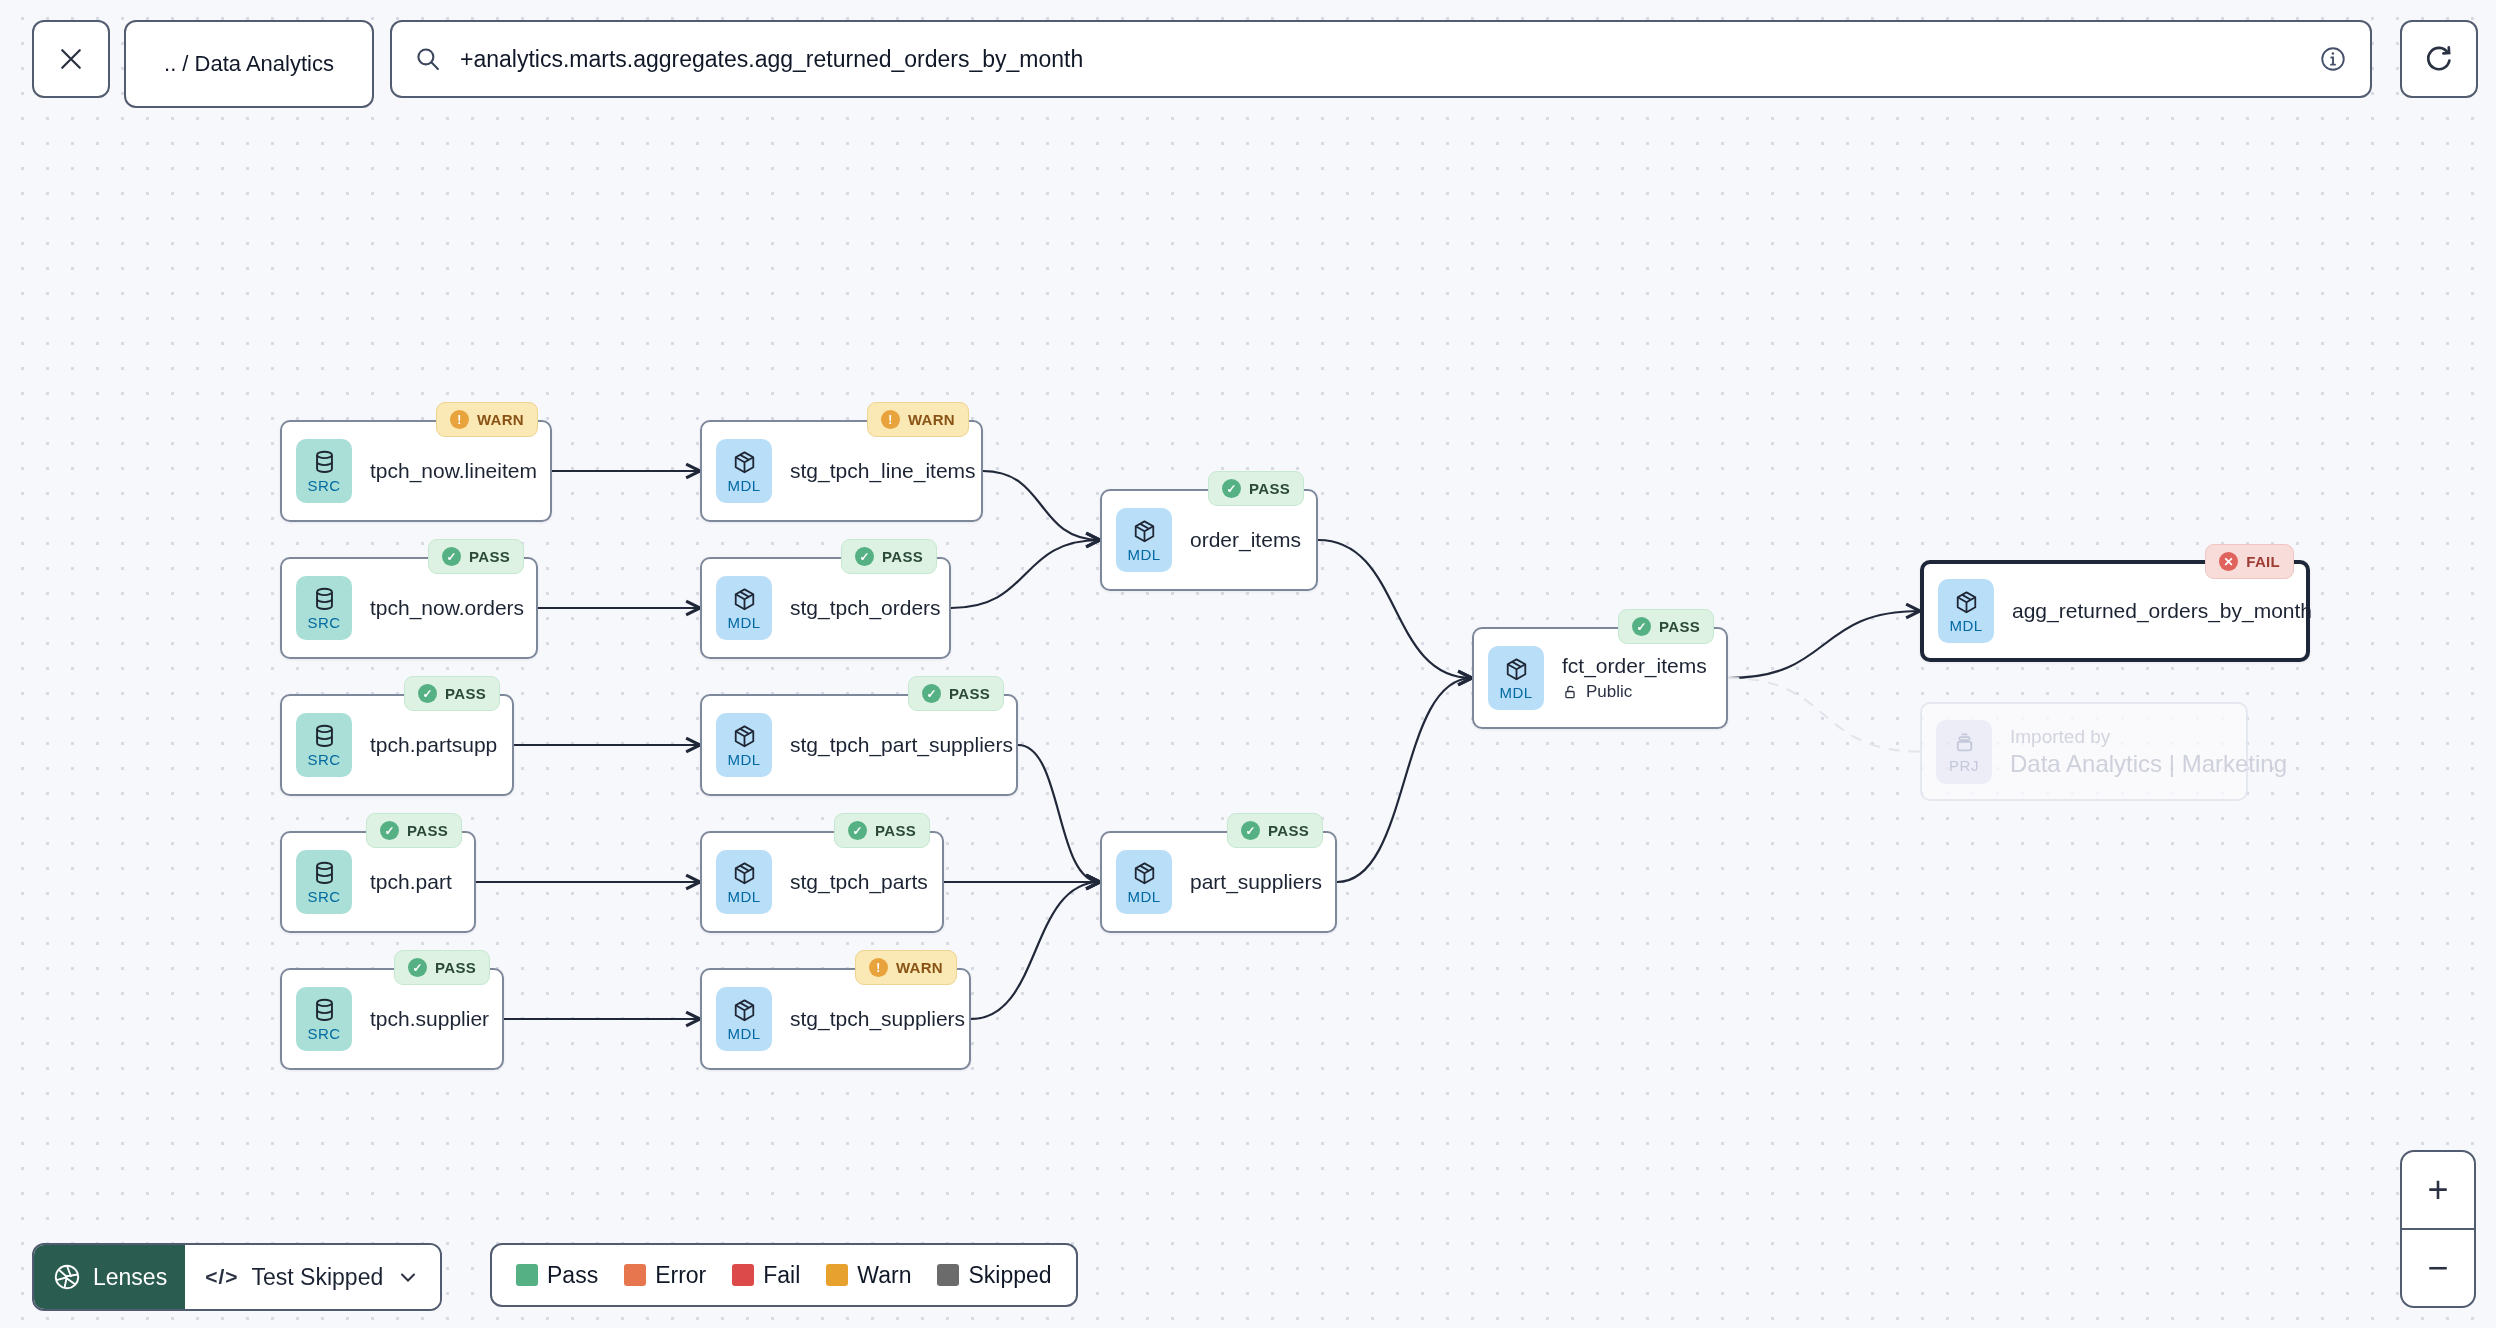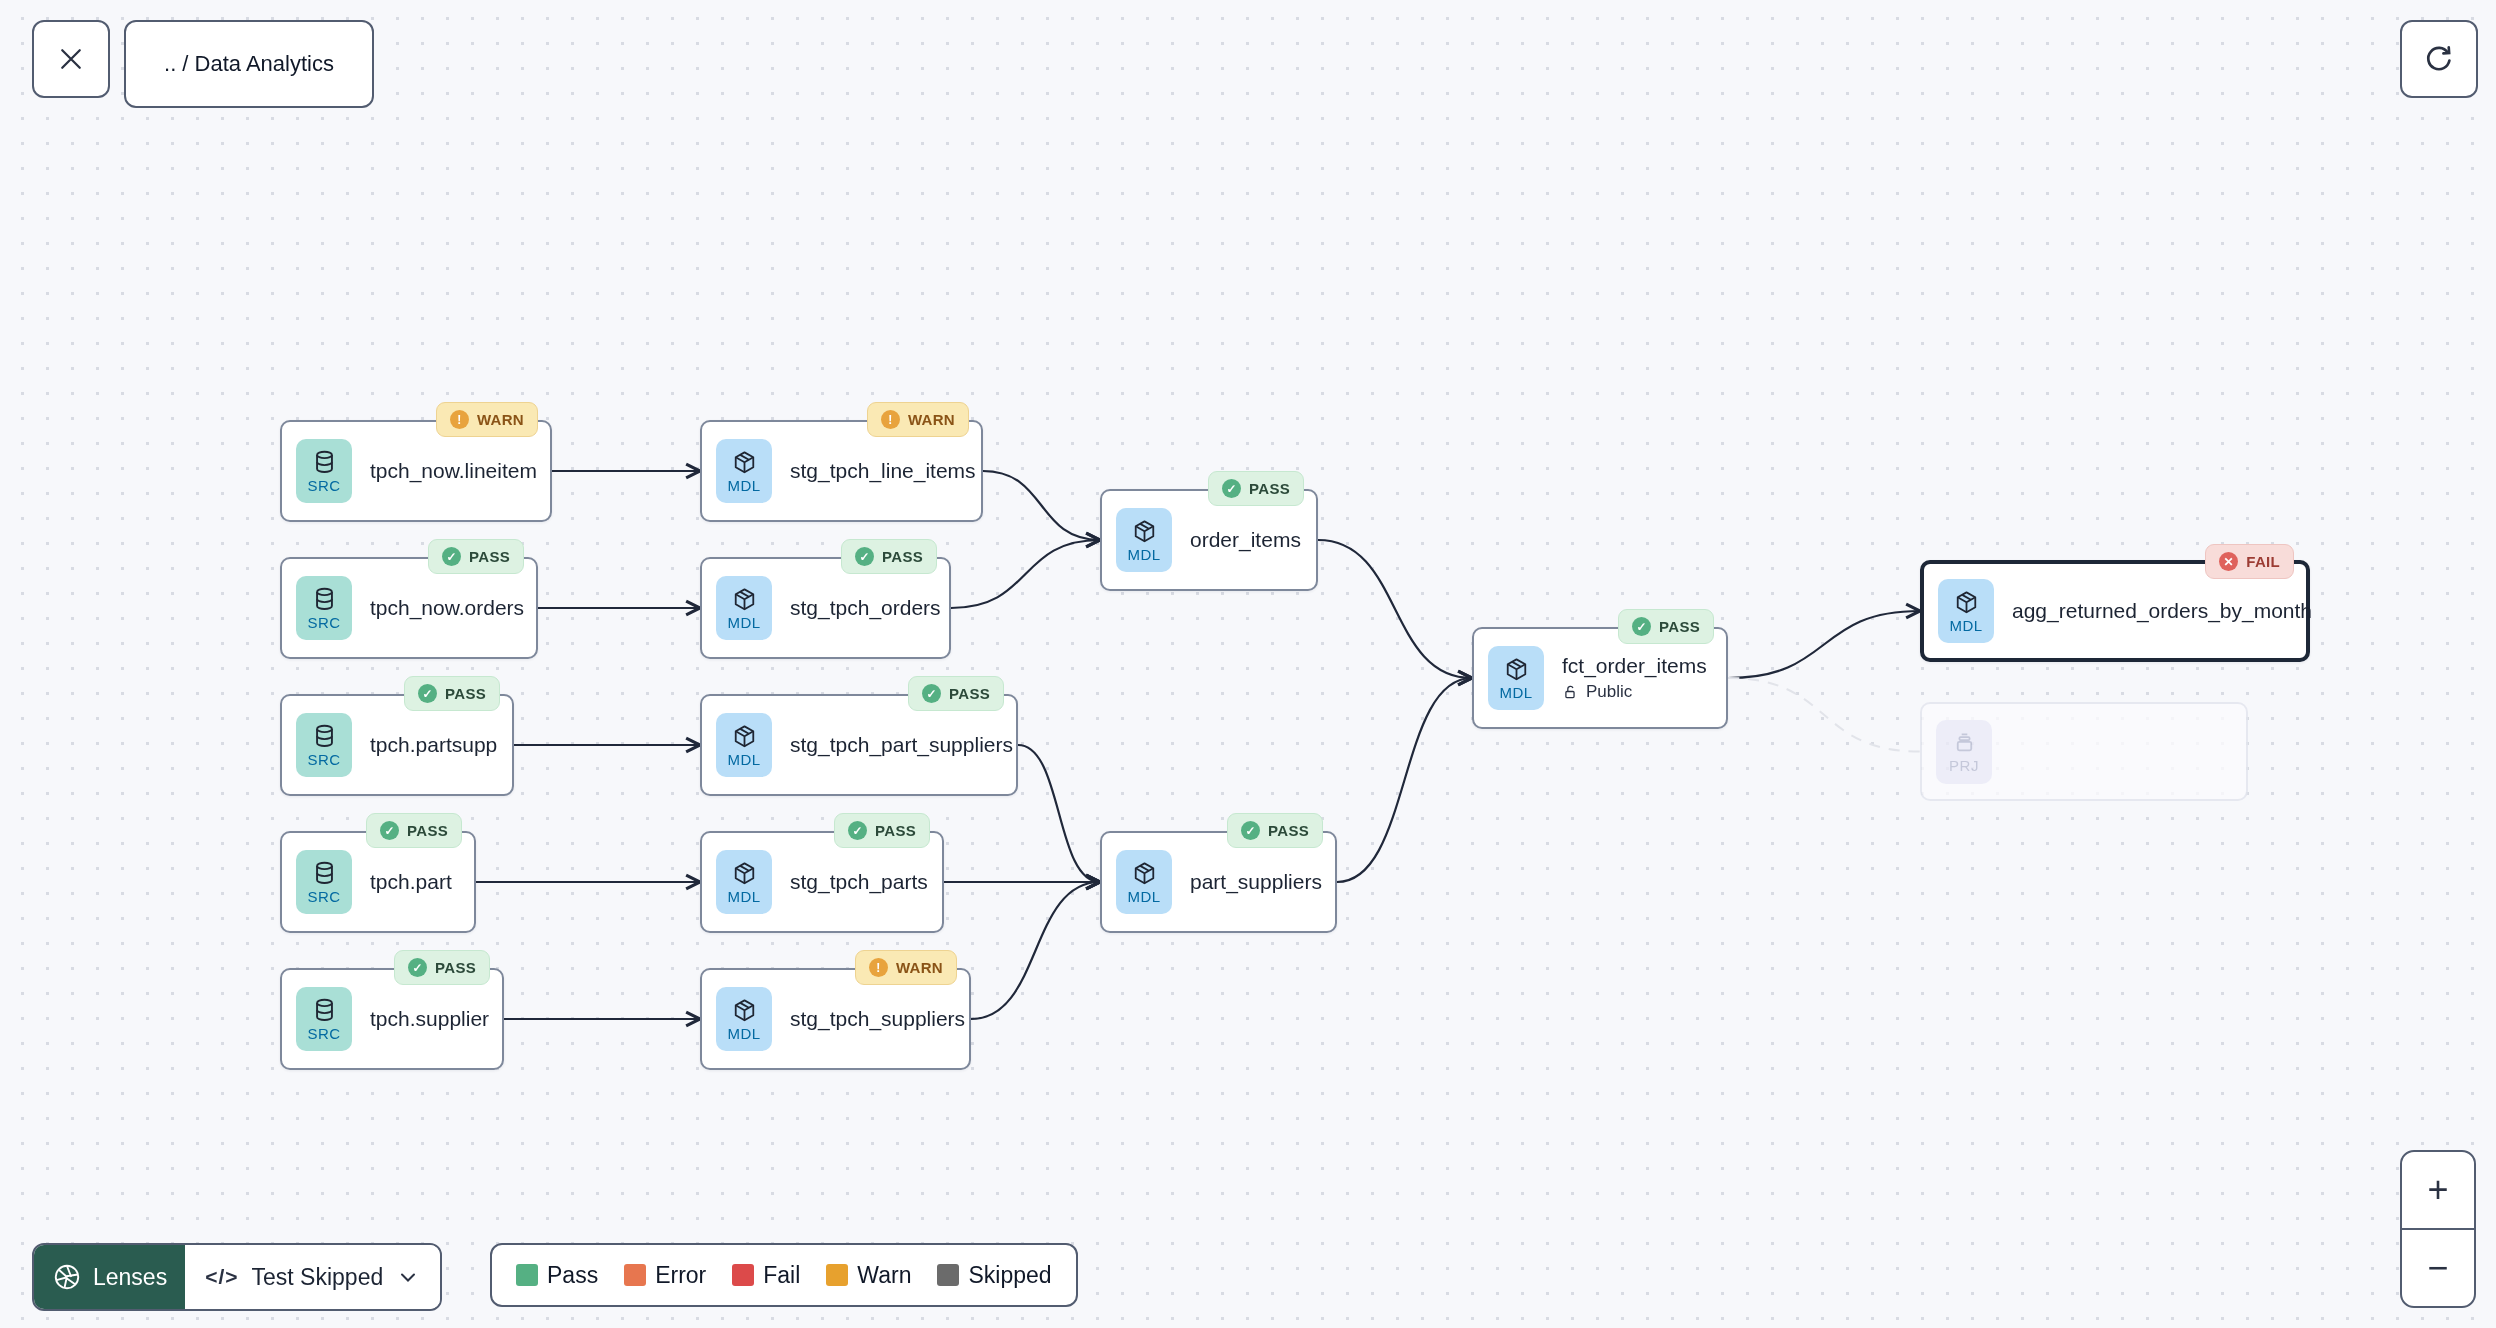--- a/index.html
+++ b/index.html
@@ -275,20 +275,24 @@
       </div>
       <div class="node ghost" style="left: 1920px; top: 702px; width: 328px; height: 99px;">
         <div class="badge" style="background: rgb(235, 235, 248);">
           <svg viewBox="0 0 24 24" fill="none" stroke="#b9bdd2" stroke-width="1.6">
             <rect x="6" y="11.5" width="12" height="7.5" rx="1.4"></rect>
             <rect x="7.5" y="7.3" width="9" height="2.6" rx="1"></rect>
             <path d="M9.5 4.8h5"></path>
           </svg>
           <span class="blabel">PRJ</span>
         </div>
+        <div class="ncol">
+          <div class="gtitle">Imported by</div>
+          <div class="gname">Data Analytics | Marketing</div>
+        </div>
       </div>
       <div class="node" style="left: 280px; top: 831px; width: 196px; height: 102px;">
         <div class="badge" style="background: rgb(169, 223, 214);">
           <svg viewBox="0 0 24 24" fill="none" stroke="#1f2633" stroke-width="1.7">
             <ellipse cx="12" cy="5.3" rx="6.6" ry="2.8"></ellipse>
             <path d="M5.4 5.3v6.2c0 1.6 3 2.8 6.6 2.8s6.6-1.2 6.6-2.8V5.3"></path>
             <path d="M5.4 11.5v6.2c0 1.6 3 2.8 6.6 2.8s6.6-1.2 6.6-2.8v-6.2"></path>
           </svg>
           <span class="blabel">SRC</span>
         </div>
@@ -372,20 +376,36 @@
 
   <div class="tb-btn tb-close">
     <span class="tb-icon">
       <svg width="30" height="30" viewBox="0 0 24 24" fill="none" stroke="#2a3142" stroke-width="1.8" stroke-linecap="round">
           <path d="M5 5l14 14M19 5L5 19"></path>
         </svg>
     </span>
   </div>
   <div class="tb-btn tb-breadcrumb">
     <span>.. / Data Analytics</span>
+  </div>
+  <div class="tb-btn tb-search">
+    <span class="tb-icon">
+      <svg width="28" height="28" viewBox="0 0 24 24" fill="none" stroke="#3c465c" stroke-width="1.8" stroke-linecap="round">
+          <circle cx="10.2" cy="10.2" r="6.4"></circle>
+          <path d="M15.1 15.1L20.5 20.5"></path>
+        </svg>
+    </span>
+    <input type="text" spellcheck="false" value="+analytics.marts.aggregates.agg_returned_orders_by_month" style="">
+    <span class="tb-icon">
+      <svg width="30" height="30" viewBox="0 0 24 24" fill="none" stroke="#47506a" stroke-width="1.5" stroke-linecap="round">
+          <circle cx="12" cy="12" r="8.6"></circle>
+          <path d="M10.6 10.8H12v5.7M10.4 16.5h3.2"></path>
+          <circle cx="11.9" cy="7.6" r="1" fill="#47506a" stroke="none"></circle>
+        </svg>
+    </span>
   </div>
   <div class="tb-btn tb-refresh">
     <span class="tb-icon">
       <svg width="32" height="32" viewBox="0 0 24 24" fill="none" stroke="#2a3142" stroke-width="2" stroke-linecap="round">
           <path d="M19.8 13.2a8 8 0 1 1-1.2-6"></path>
           <path d="M19.3 3.2l.3 4.3-4.3.3"></path>
         </svg>
     </span>
   </div>
 

